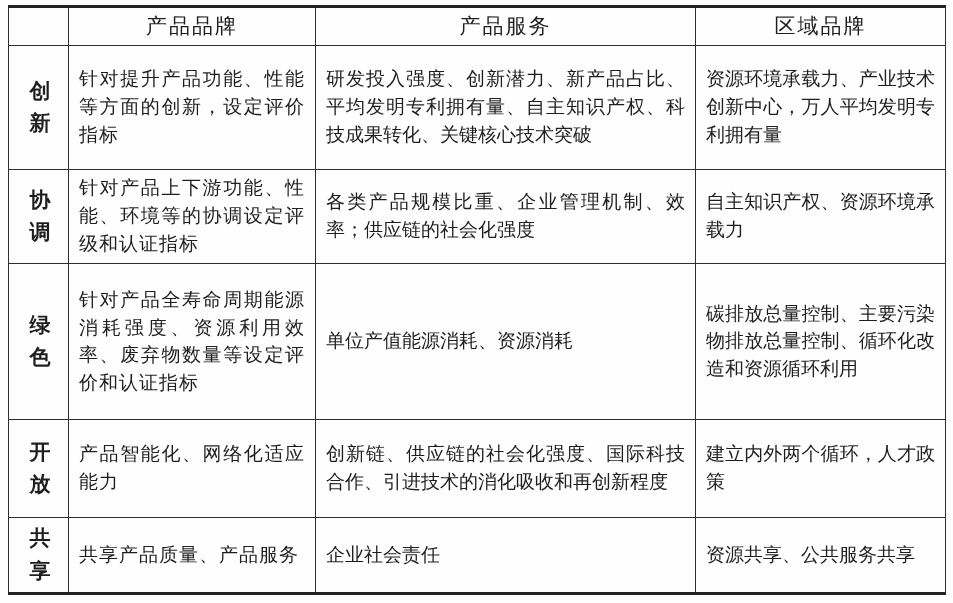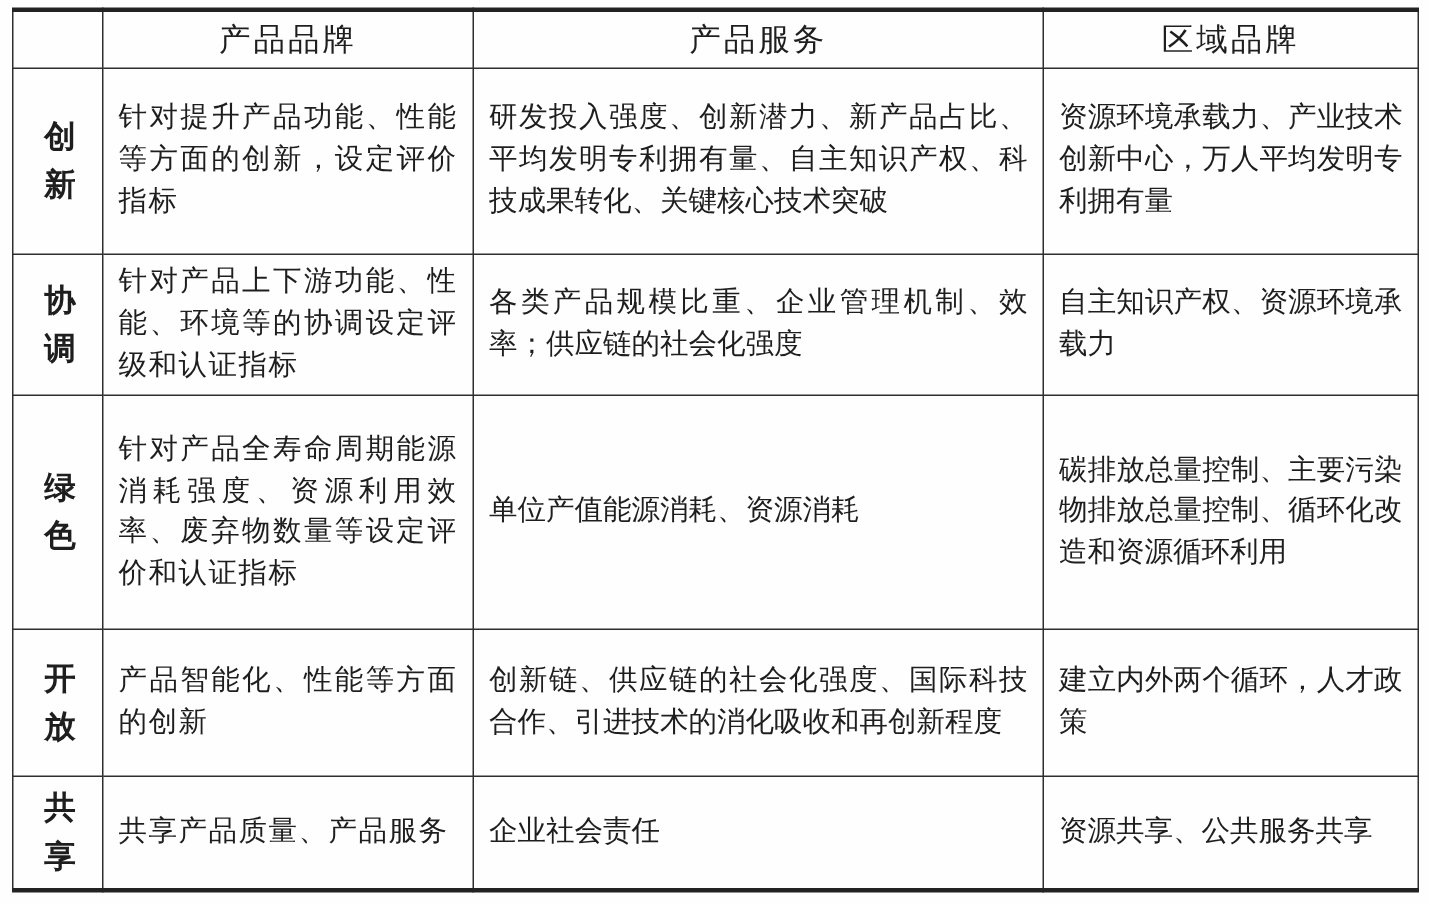--- a/index.html
+++ b/index.html
@@ -104,21 +104,21 @@
             <div class="stack">绿色</div>
           </td>
       <td class="body-cell loose">针对产品全寿命周期能源消耗强度、资源利用效率、废弃物数量等设定评价和认证指标</td>
       <td class="body-cell">单位产值能源消耗、资源消耗</td>
       <td class="body-cell">碳排放总量控制、主要污染物排放总量控制、循环化改造和资源循环利用</td>
     </tr>
     <tr style="height:96px">
       <td class="row-header">
             <div class="stack">开放</div>
           </td>
-      <td class="body-cell loose">产品智能化、性能等方面的创新</td>
+      <td class="body-cell loose">产品智能化、网络化适应能力</td>
       <td class="body-cell">创新链、供应链的社会化强度、国际科技合作、引进技术的消化吸收和再创新程度</td>
       <td class="body-cell">建立内外两个循环，人才政策</td>
     </tr>
     <tr style="height:62px">
       <td class="row-header">
             <div class="stack">共享</div>
           </td>
       <td class="body-cell loose">共享产品质量、产品服务</td>
       <td class="body-cell">企业社会责任</td>
       <td class="body-cell">资源共享、公共服务共享</td>

